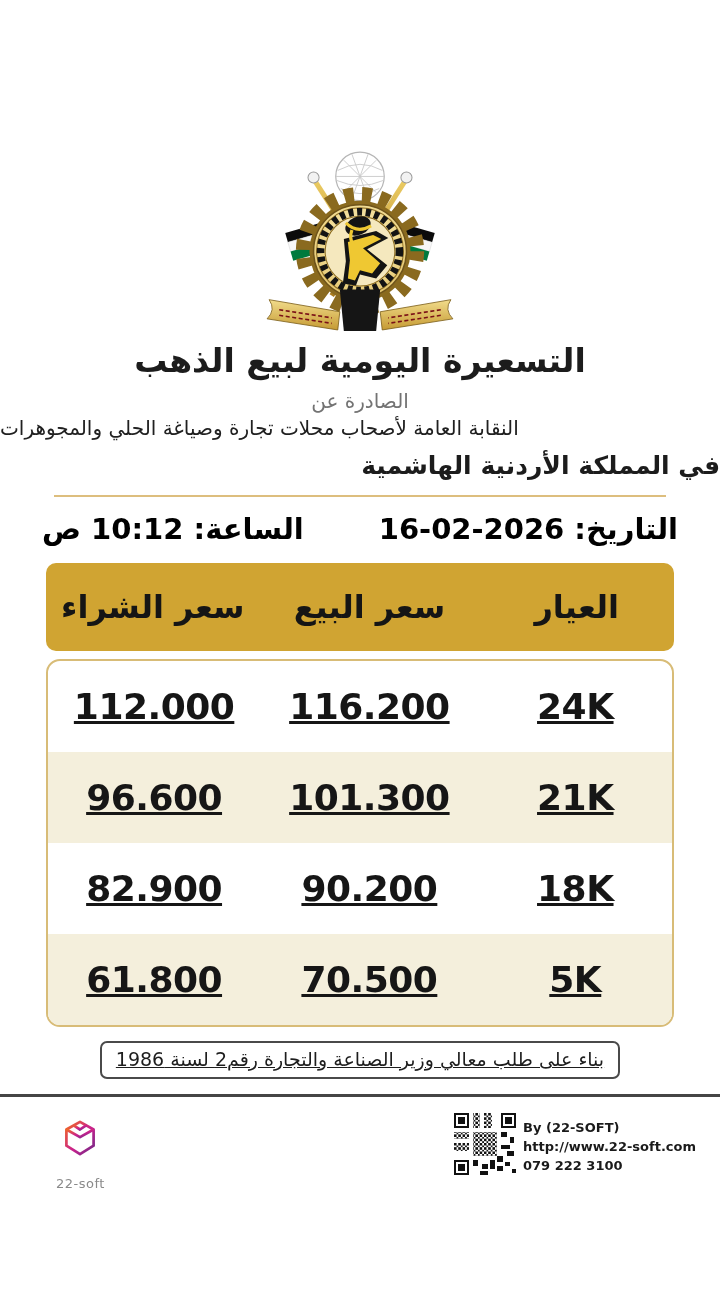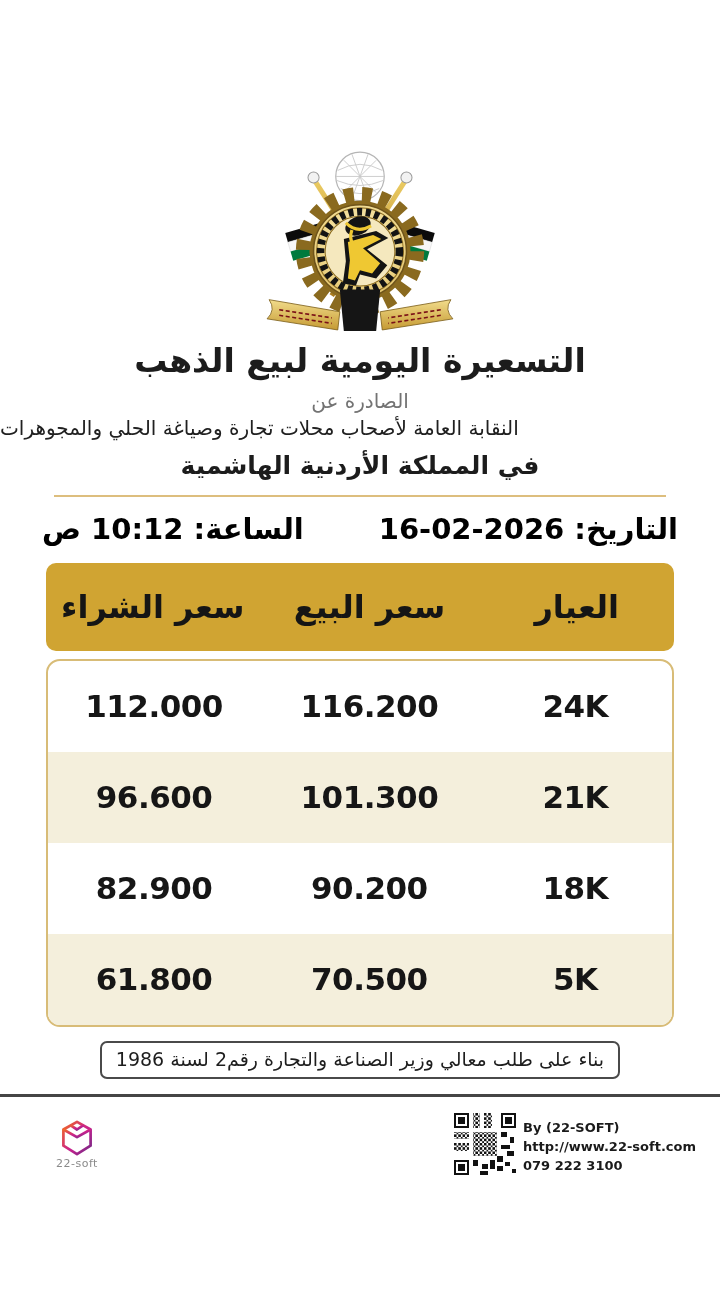--- a/index.html
+++ b/index.html
@@ -12,21 +12,21 @@
   
   .emblem-wrap{margin:132px auto 0;width:244px;height:202px;text-align:center;}
 
   
   .title{
     text-align:center;font-size:33px;font-weight:700;color:#1c1c1c;
     margin-top:8px;line-height:1.15;
   }
   .issued1{text-align:center;font-size:20px;margin-top:9px;color:#737373;}
   .issued2{text-align:left;font-size:20px;margin-top:3px;color:#202020;}
-  .country{text-align:center;font-size:25px;font-weight:600;margin-top:11px;color:#1c1c1c;}
+  .country{font-size:25px;font-weight:600;margin-top:11px;color:#1c1c1c;}
   .gold-divider{width:612px;height:2px;background:#DDBE7E;margin:15px auto 0;border:0;}
 
   
   .datetime-row{
     display:flex;justify-content:space-between;align-items:center;
     padding:0 42px;margin-top:15px;font-size:29px;font-weight:700;color:#000;
   }
   .dt-group{white-space:nowrap;}
   .ltr-num{direction:ltr;unicode-bidi:embed;}
 
@@ -40,39 +40,40 @@
   .col-karat{width:31%;}
   .col-sell{width:35%;}
   .col-buy{width:34%;}
   .tbody{
     margin-top:8px;border:2px solid #D8BC77;border-radius:14px;overflow:hidden;
     background:#fff;
   }
   .trow{display:flex;align-items:center;height:91px;}
   .trow.even{background:#F4EFDC;}
   .td{
-    text-align:center;font-size:31px;font-weight:800;color:#161616;
+    text-align:center;font-size:36px;font-weight:800;color:#161616;
     letter-spacing:-0.5px;
+    text-decoration:underline;
   }
 
   
   .note-wrap{text-align:center;margin-top:14px;}
   .note-box{
     display:inline-block;border:2px solid #4a4a4a;border-radius:7px;
-    padding:5px 14px 7px;font-size:19px;color:#1d1d1d;
+    padding:5px 14px 7px;font-size:19px;color:#1d1d1d;text-decoration:underline;
   }
 
   
   .footer-divider{width:720px;height:3px;background:#454545;margin-top:15px;border:0;}
   .footer{
     display:flex;justify-content:space-between;align-items:flex-start;
     padding:8px 24px 0 56px;
   }
   .brand-block{display:flex;flex-direction:column;align-items:center;margin-top:6px;}
-  .brand-caption{font-size:11px;color:#8a8a8a;margin-top:0;letter-spacing:0.5px;}
+  .brand-caption{font-size:13px;color:#8a8a8a;margin-top:19px;letter-spacing:0.5px;}
   .credit-block{display:flex;flex-direction:row;align-items:flex-start;gap:7px;}
   .credit-text{
     display:flex;flex-direction:column;justify-content:flex-start;
     font-size:13px;font-weight:600;color:#1a1a1a;line-height:1.45;margin-top:6px;
     direction:ltr;text-align:left;
   }
 </style>
 </head>
 <body>
 

